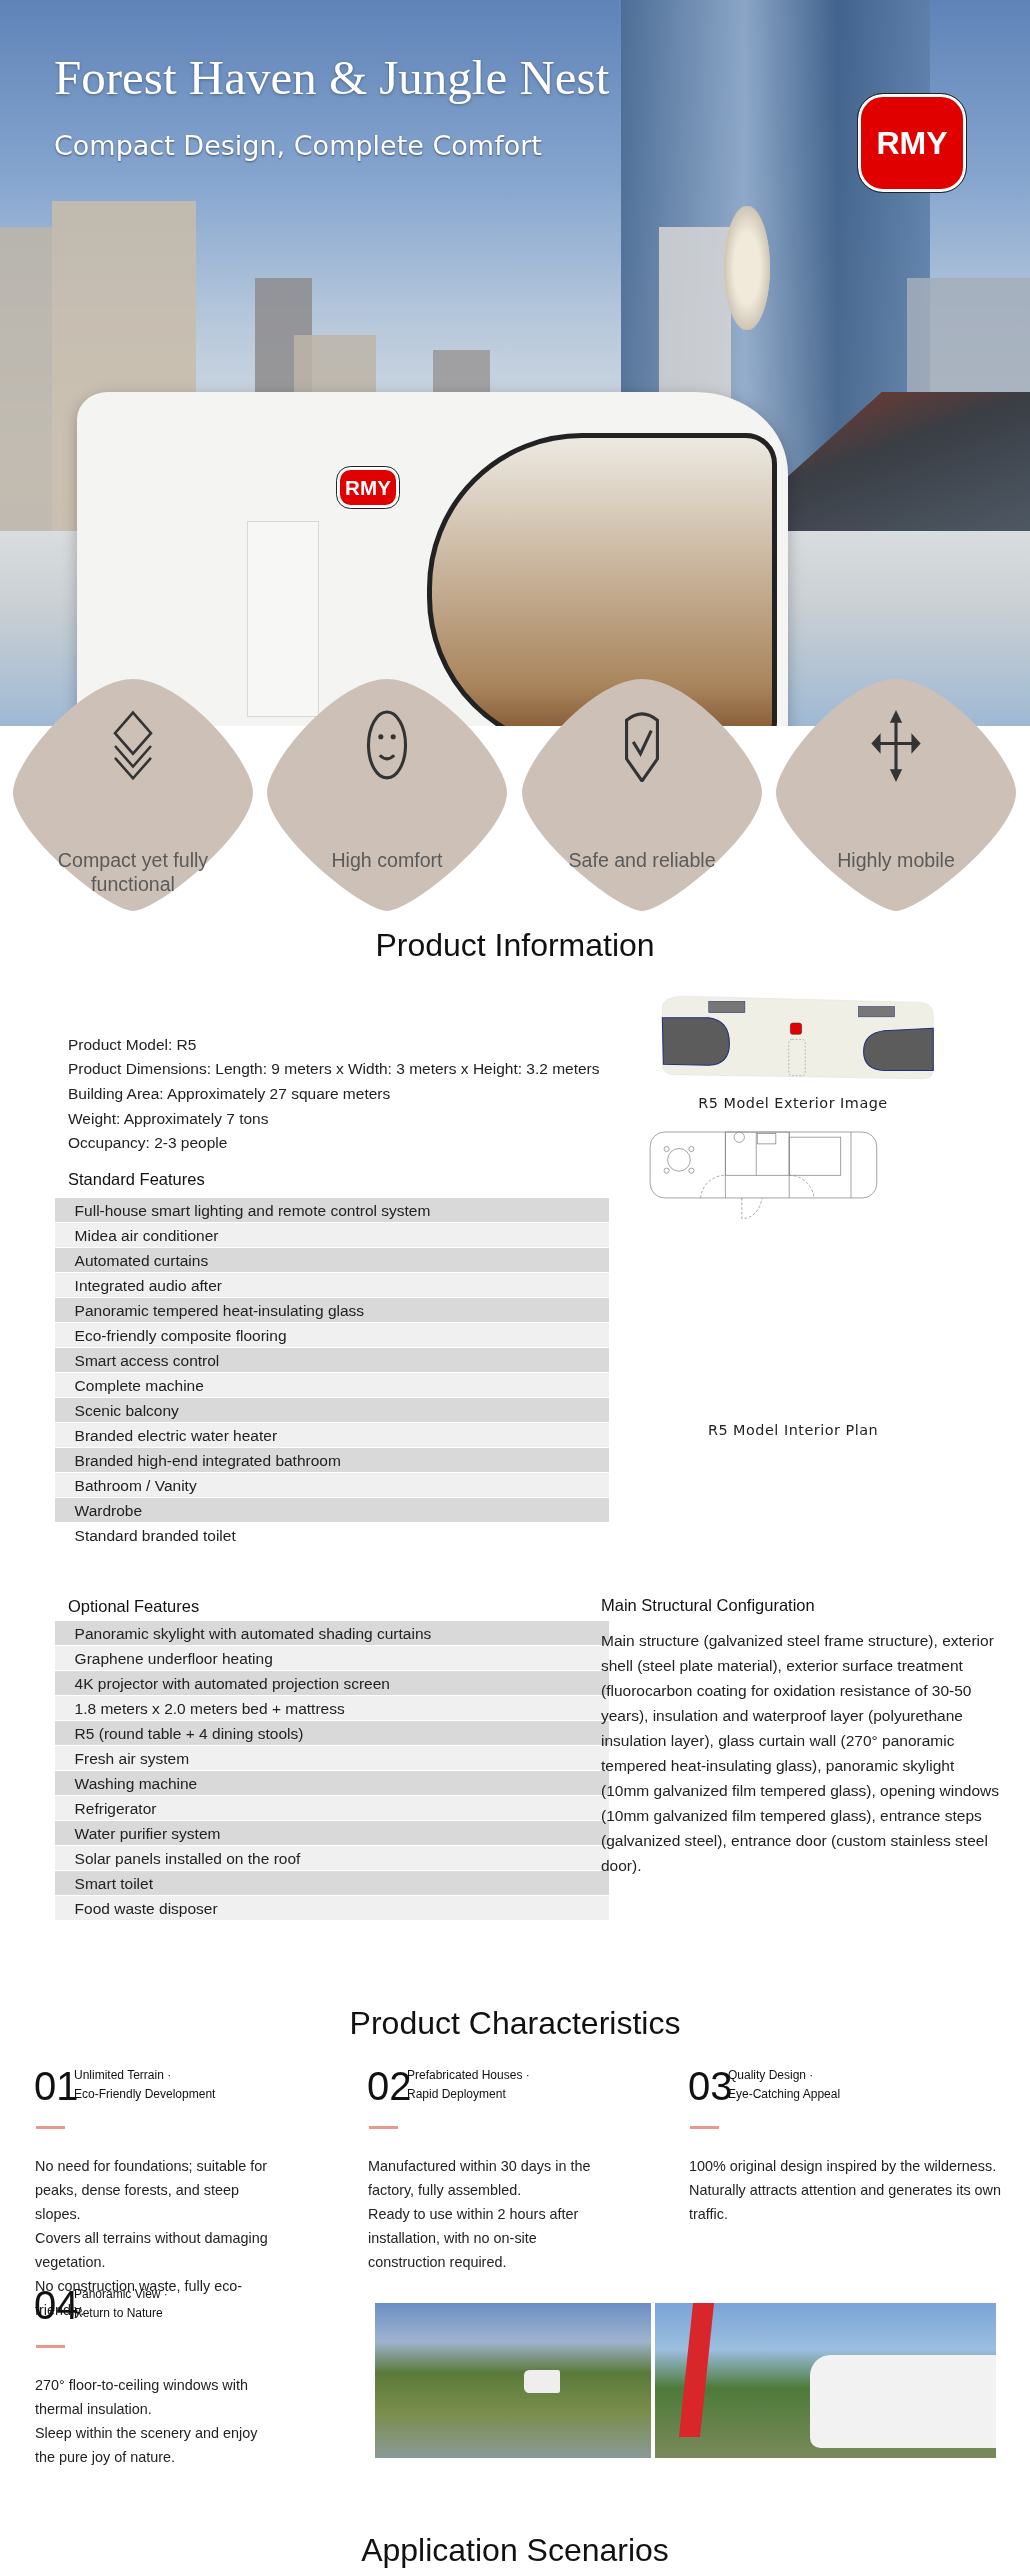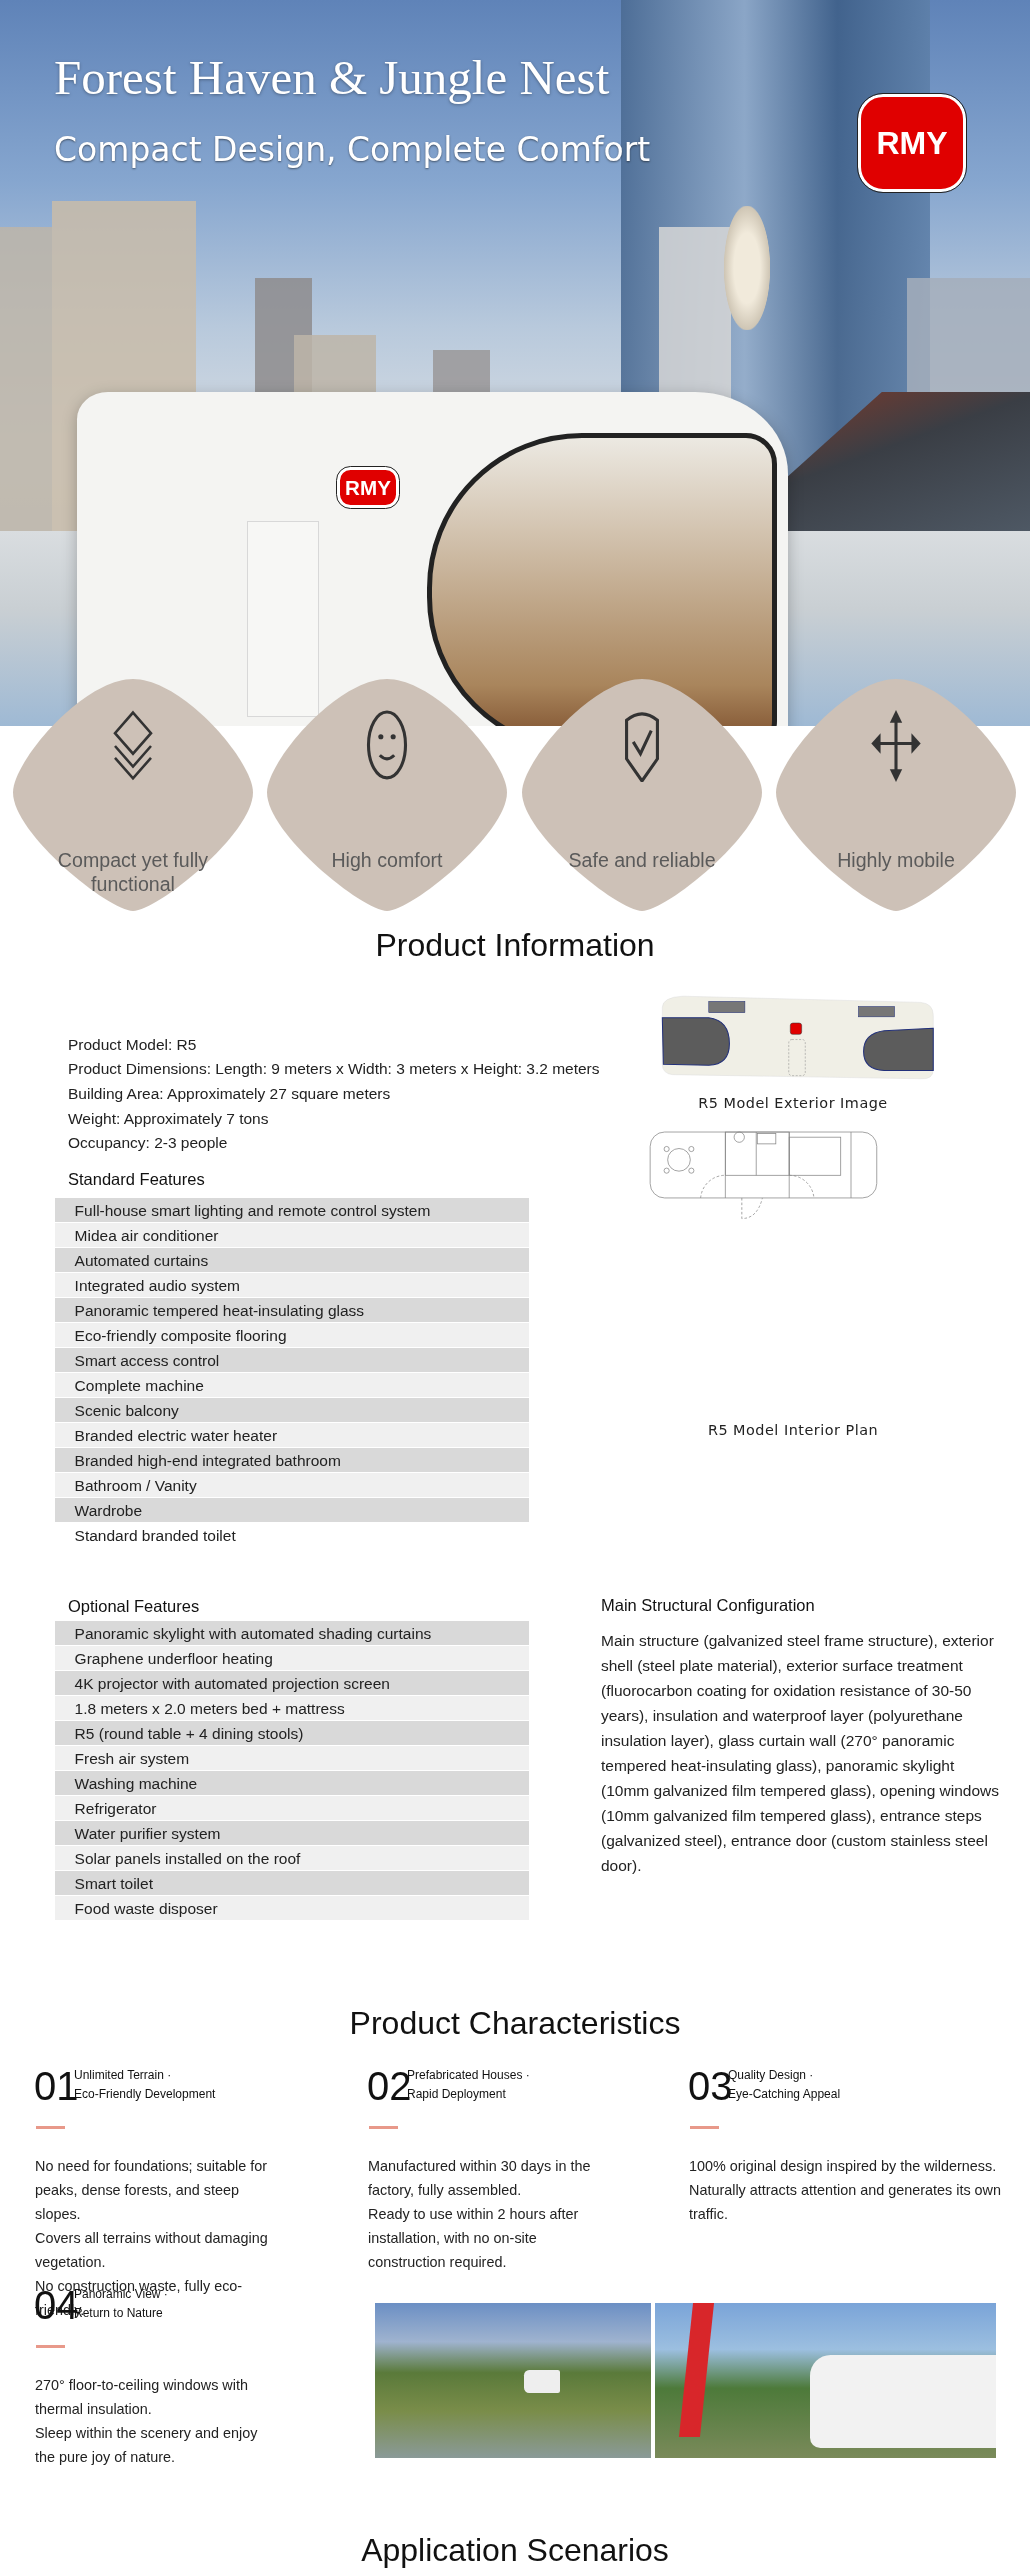--- a/index.html
+++ b/index.html
@@ -13,35 +13,35 @@
   .sky-bldg { position: absolute; background: #bdb5a8; opacity: 0.85; }
   .glass-tower { position: absolute; background: linear-gradient(90deg, #4b6b93, #8fa9c8 40%, #3e5f88 70%, #5d7fa8); opacity: 0.9; }
   .ground { position: absolute; left: 0; top: 531px; width: 1030px; height: 196px;
     background: linear-gradient(180deg, #d9dde0 0%, #c9cfd3 40%, #9eb9d4 100%); }
   .pod { position: absolute; left: 77px; top: 392px; width: 711px; height: 433px; }
   .pod-body { position: absolute; left: 0; top: 0; width: 711px; height: 422px; background: #f4f4f2; border-radius: 31px 93px 31px 31px; box-shadow: 0 5.2px 15.5px rgba(0,0,0,0.25); transform: scale(1,0.88); transform-origin: top left; }
   .pod-window { position: absolute; left: 350px; top: 41px; width: 350px; height: 319px; background: linear-gradient(180deg,#ece9e2,#a9855c 80%,#7b4d2b); border: 5.2px solid #222; border-radius: 155px 31px 31px 155px; }
   .pod-door { position: absolute; left: 170px; top: 129px; width: 72px; height: 196px; background: #f7f7f5; border: 1px solid #d8d8d8; }
   .rmy-badge { position: absolute; background: #e00000; color: #fff; font-weight: bold; border: 3.1px solid #fff; outline: 1.5px solid #222; display: flex; align-items: center; justify-content: center; border-radius: 13.4px; }
   #hero-title { left: 54px; top: 49px; font-size: 49px; color: #ffffff; font-weight: normal; letter-spacing: 0px; text-shadow: 0 1px 3.1px rgba(0,0,0,0.35); font-family: Liberation Serif, serif; }
-  #hero-subtitle { left: 54px; top: 130px; font-size: 33px; color: #ffffff; text-shadow: 0 0.5px 2.1px rgba(0,0,0,0.5); font-family: "DejaVu Sans", sans-serif; }
+  #hero-subtitle { left: 54px; top: 130px; font-size: 27px; color: #ffffff; text-shadow: 0 0.5px 2.1px rgba(0,0,0,0.5); font-family: "DejaVu Sans", sans-serif; }
 
   
   .diamond { position: absolute; top: 679px; width: 240px; height: 232px; }
   .diamond svg.shape { position: absolute; left: 0; top: 0; width: 240px; height: 232px; }
   .diamond .icon { position: absolute; left: 94px; top: 31px; width: 52px; height: 72px; }
   .diamond .label { position: absolute; left: 31px; width: 178px; top: 170px; text-align: center; font-size: 19.6px; color: #5a5a5a; line-height: 1.2; font-family: "Liberation Sans", sans-serif; }
 
   
   .section-title { position: absolute; left: 0; width: 1030px; text-align: center; font-size: 32px; color: #111; font-family: "Liberation Sans", sans-serif; font-weight: normal; }
 
   
   .info-line { position: absolute; left: 68px; font-size: 15.5px; color: #222; }
   .sub-heading { position: absolute; font-size: 16.5px; color: #111; }
-  .feature-table { position: absolute; left: 55px; width: 474px; }
+  .feature-table { position: absolute; left: 55px; width: 554px; }
   .feature-row { height: 25px; line-height: 25px; padding-left: 19.6px; font-size: 15.5px; color: #222; border-bottom: 1px solid #fff; }
   .feature-row:nth-child(odd) { background: #d9d9d9; }
   .feature-row:nth-child(even) { background: #f0f0f0; }
   #std-table .feature-row:last-child { background: #fff; }
   .fig-caption { position: absolute; font-size: 14.4px; color: #222; text-align: center; letter-spacing: 0.5px; font-family: "DejaVu Sans", sans-serif; }
   #structure-text { position: absolute; left: 601px; top: 1628px; width: 402px; font-size: 15.5px; line-height: 25px; color: #222; }
 
   
   .char-block { position: absolute; width: 227px; }
   .char-num { position: absolute; left: 0; top: 0; font-size: 40px; color: #111; font-weight: normal; line-height: 1; }
@@ -178,21 +178,21 @@
     <path d="M180 130 L180 170 Q210 170 220 130" stroke-dasharray="5 4"></path>
   </g>
 </svg>
 <div class="fig-caption" style="left:685px;top:1422px;width:216px;">R5 Model Interior Plan</div>
 
 <div class="sub-heading" style="left:68px;top:1170px;">Standard Features</div>
 <div class="feature-table" id="std-table" style="top:1198px;">
     <div class="feature-row">Full-house smart lighting and remote control system</div>
     <div class="feature-row">Midea air conditioner</div>
     <div class="feature-row">Automated curtains</div>
-    <div class="feature-row">Integrated audio system</div>
+    <div class="feature-row">Integrated audio after</div>
     <div class="feature-row">Panoramic tempered heat-insulating glass</div>
     <div class="feature-row">Eco-friendly composite flooring</div>
     <div class="feature-row">Smart access control</div>
     <div class="feature-row">Complete machine</div>
     <div class="feature-row">Scenic balcony</div>
     <div class="feature-row">Branded electric water heater</div>
     <div class="feature-row">Branded high-end integrated bathroom</div>
     <div class="feature-row">Bathroom / Vanity</div>
     <div class="feature-row">Wardrobe</div>
     <div class="feature-row">Standard branded toilet</div>

